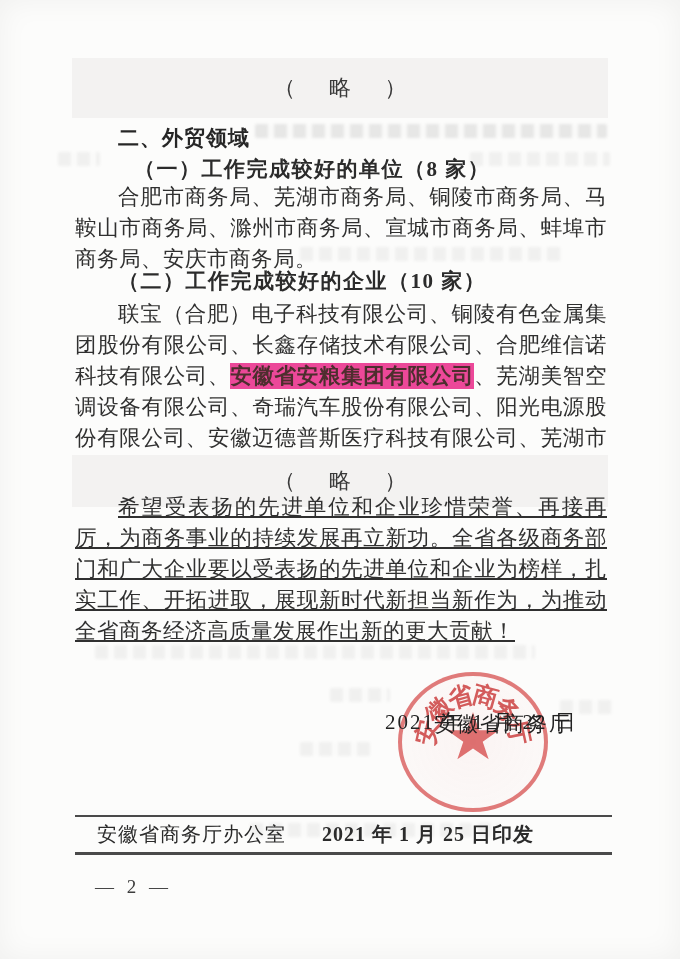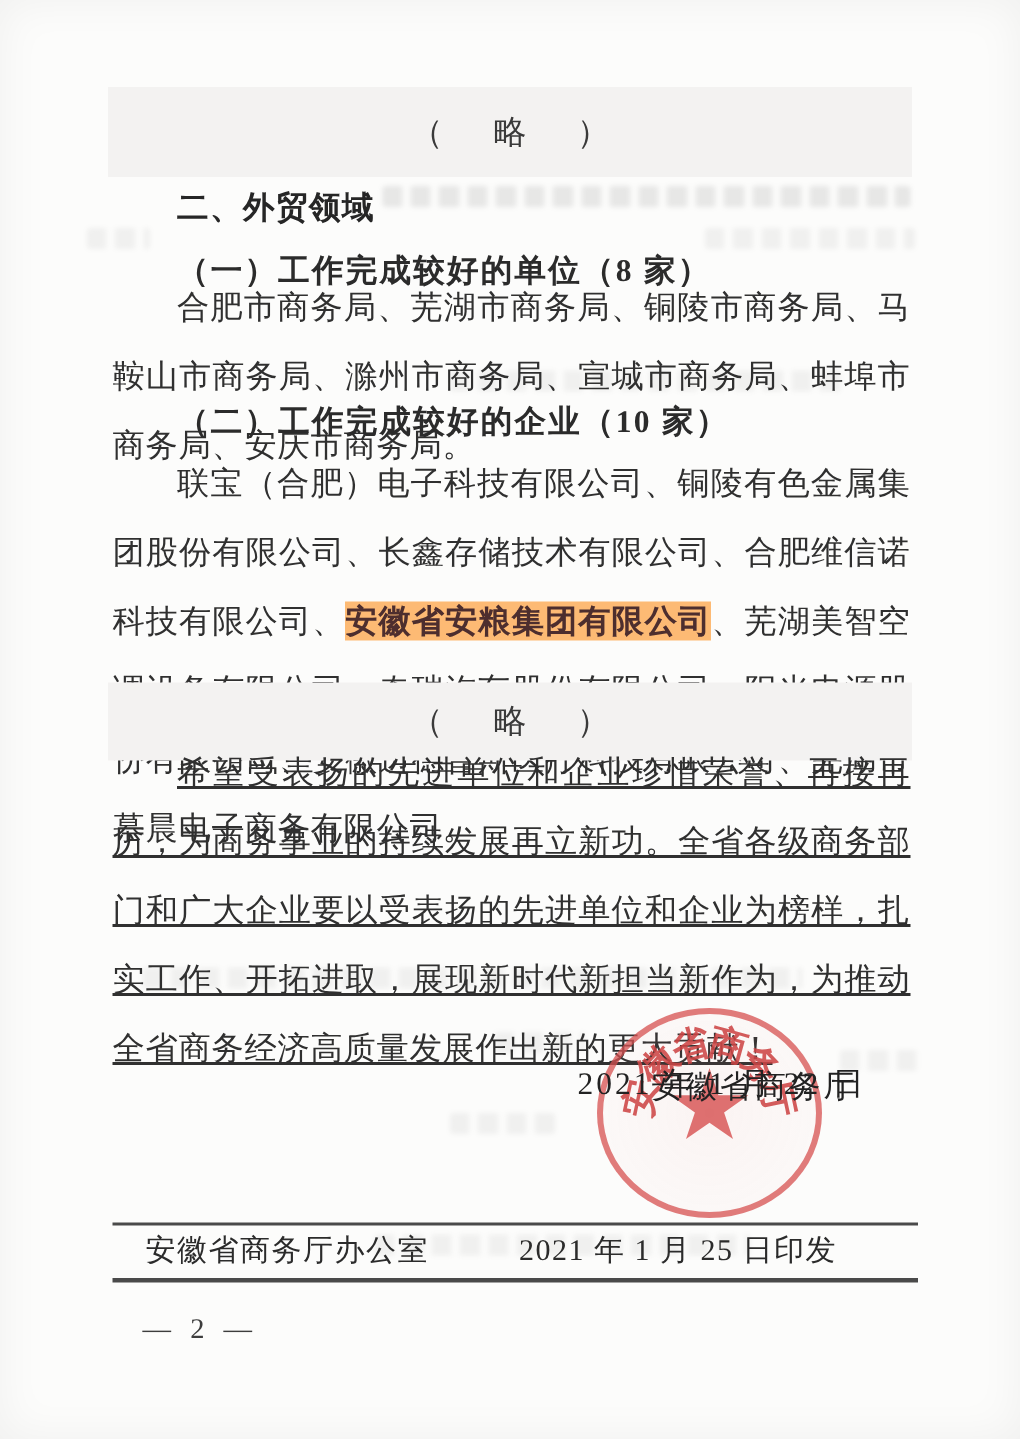--- a/index.html
+++ b/index.html
@@ -19,26 +19,26 @@
   .h-section{
     left:118px;font-size:21px;font-weight:700;color:#262626;
     font-family:"Liberation Sans","DejaVu Sans",sans-serif;
     letter-spacing:1px;
   }
   .h-sub{
     left:118px;font-size:21px;font-weight:700;color:#2b2b2b;
     letter-spacing:1.5px;
   }
   .para{
-    left:75px;width:532px;font-size:21.5px;line-height:46px;
+    left:75px;width:532px;font-size:21.5px;line-height:31px;
     text-align:justify;text-indent:43px;color:#303030;
     letter-spacing:0.5px;
   }
   .hl{
-    background:#fdba74;color:#4d2e2e;font-weight:600;
+    background:#ec4899;color:#4d2e2e;font-weight:600;
     padding:1px 0;box-decoration-break:clone;-webkit-box-decoration-break:clone;
   }
   .sign{
     font-size:21px;color:#222;letter-spacing:2px;white-space:nowrap;
   }
   
   .seal{
     left:398px;top:672px;width:142px;height:132px;border-radius:50%;
     border:4px solid rgba(214,80,80,0.75);
     background:radial-gradient(circle at 50% 50%, rgba(240,150,150,0.08), rgba(240,150,150,0.02));
@@ -53,26 +53,26 @@
   .seal-rim{position:absolute;left:0;top:0;width:100%;height:100%;}
   .seal-rim span{
     position:absolute;left:50%;top:50%;
     font-size:25px;font-weight:700;color:rgba(205,70,70,0.88);
     font-family:"Liberation Serif","DejaVu Serif",serif;
   }
   
   .rule{left:75px;width:537px;background:#4a4a4a;}
   .footer-row{
     left:75px;width:537px;top:820px;height:28px;
-    display:flex;justify-content:space-between;align-items:flex-start;
+    display:flex;justify-content:space-between;align-items:flex-end;
     font-size:20px;color:#2b2b2b;letter-spacing:1px;
     padding:0;box-sizing:border-box;
   }
   .footer-row .fl{margin-left:22px;}
-  .footer-row .fr{margin-right:54px;}
+  .footer-row .fr{margin-right:78px;font-weight:bold;}
   .pagenum{
     left:95px;top:876px;font-size:19px;color:#3d3d3d;letter-spacing:4px;
   }
   
   .ghost{
     position:absolute;height:14px;filter:blur(1.6px);opacity:0.5;
     background:repeating-linear-gradient(90deg,
       rgba(110,110,110,0.30) 0 13px, rgba(110,110,110,0.02) 13px 19px);
     border-radius:2px;pointer-events:none;
   }
@@ -89,21 +89,21 @@
 <div class="ghost light" style="left:470px;top:152px;width:140px;"></div>
 <div class="ghost light" style="left:58px;top:152px;width:42px;"></div>
 <div class="ghost light" style="left:300px;top:247px;width:262px;"></div>
 <div class="ghost light" style="left:95px;top:645px;width:440px;"></div>
 <div class="ghost light" style="left:330px;top:688px;width:60px;"></div>
 <div class="ghost light" style="left:300px;top:742px;width:70px;"></div>
 <div class="ghost light" style="left:560px;top:700px;width:55px;"></div>
 <div class="ghost light" style="left:250px;top:823px;width:250px;"></div>
 
 <div class="abs h-section" style="top:124px;text-align:center;">二、外贸领域</div>
-<div class="abs h-sub" style="top:166px;">（一）工作完成较好的单位（8 家）</div>
+<div class="abs h-sub" style="top:155px;margin-left:16px;">（一）工作完成较好的单位（8 家）</div>
 
 <div class="abs para" style="top:182px;">合肥市商务局、芜湖市商务局、铜陵市商务局、马鞍山市商务局、滁州市商务局、宣城市商务局、蚌埠市商务局、安庆市商务局。</div>
 
 <div class="abs h-sub" style="top:267px;">（二）工作完成较好的企业（10 家）</div>
 
 <div class="abs para" style="top:299px;"><span>联宝（合肥）电子科技有限公司、铜陵有色金属集团股份有限公司、长鑫存储技术有限公司、合肥维信诺科技有限公司、</span><span class="hl">安徽省安粮集团有限公司</span><span>、芜湖美智空调设备有限公司、奇瑞汽车股份有限公司、阳光电源股份有限公司、安徽迈德普斯医疗科技有限公司、芜湖市慕晨电子商务有限公司。</span></div>
 
 <div class="abs omit-box" style="top:455px;height:52px;">
   <span>（ 略 ）</span>
 </div>

